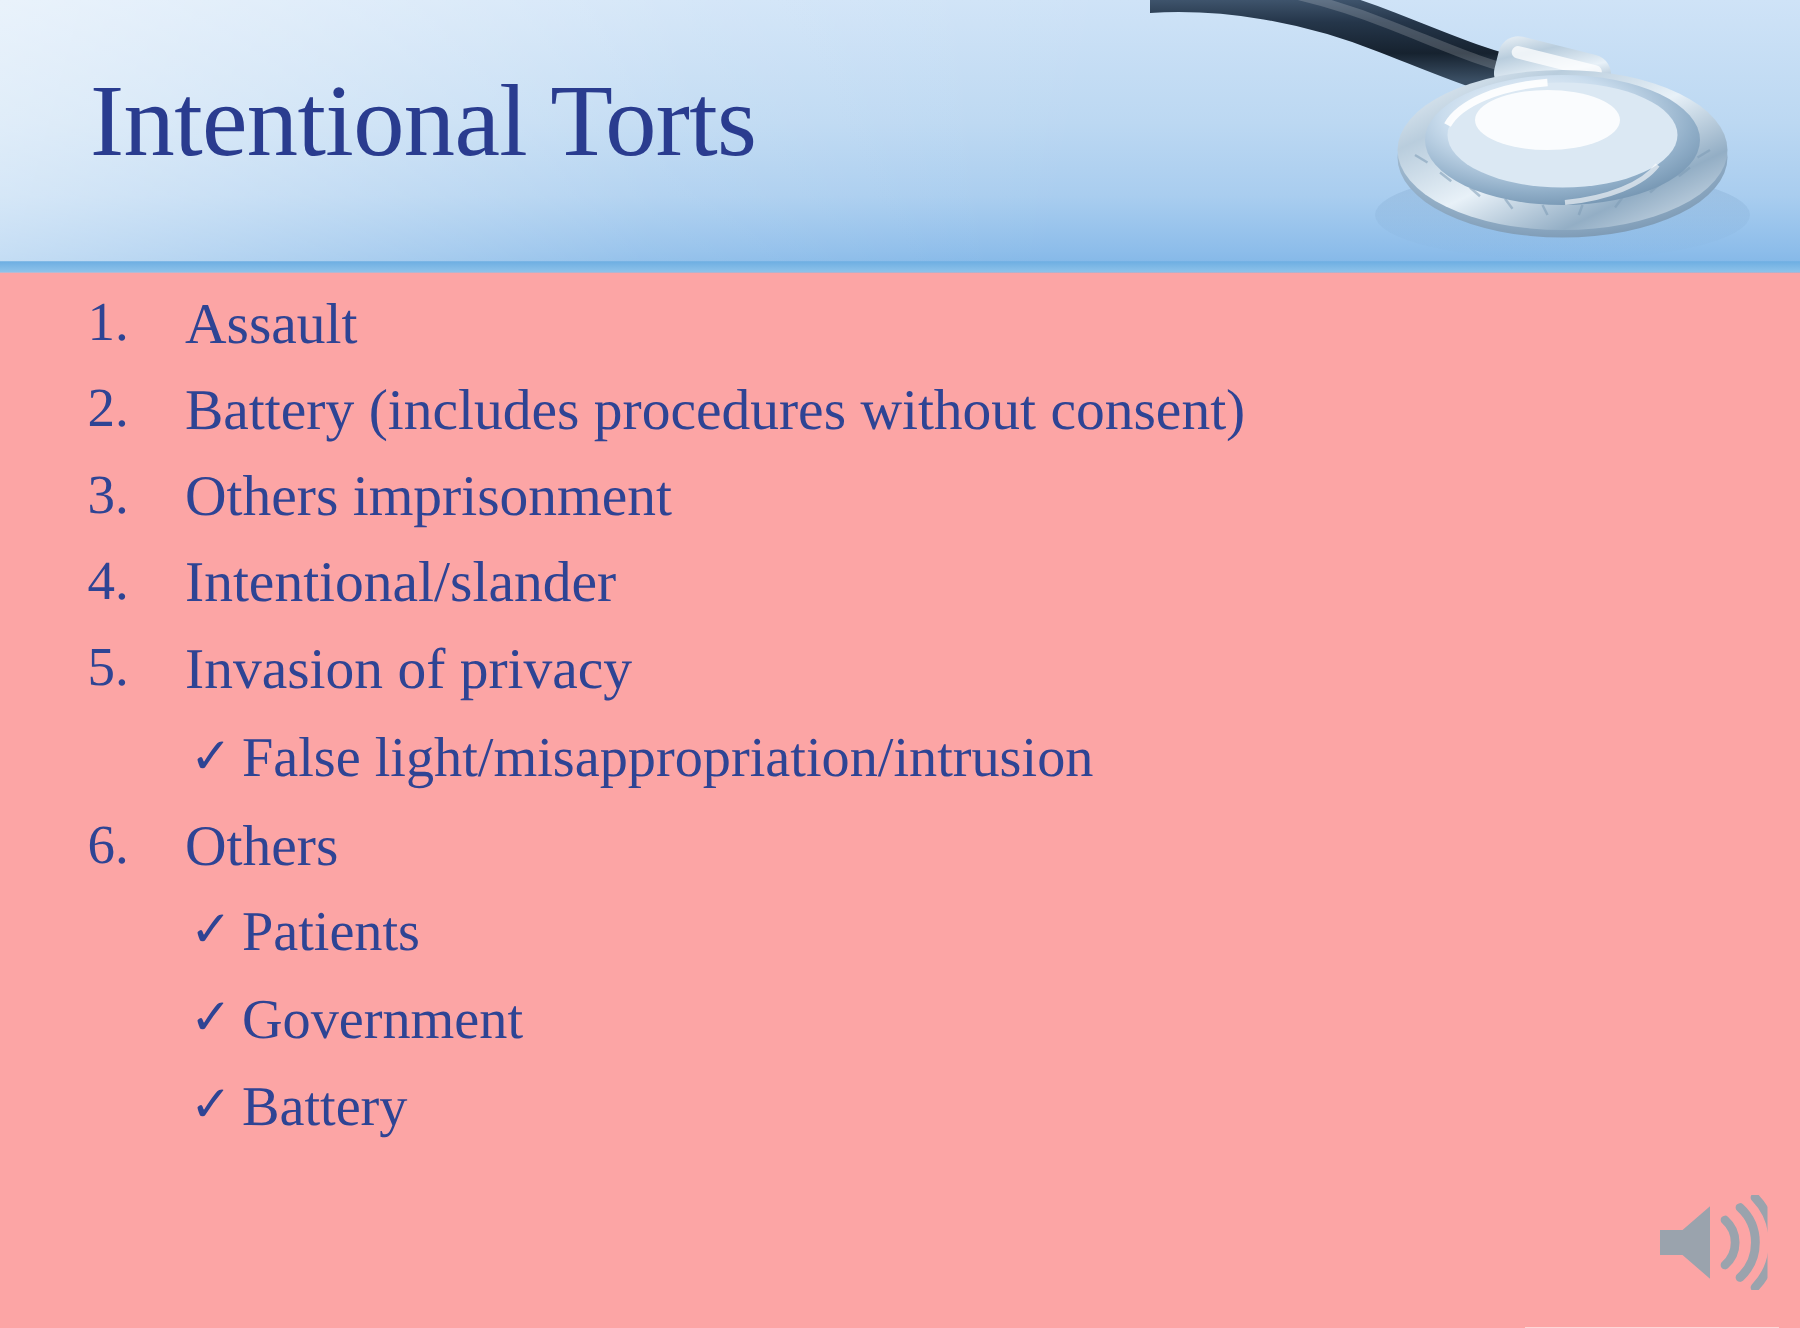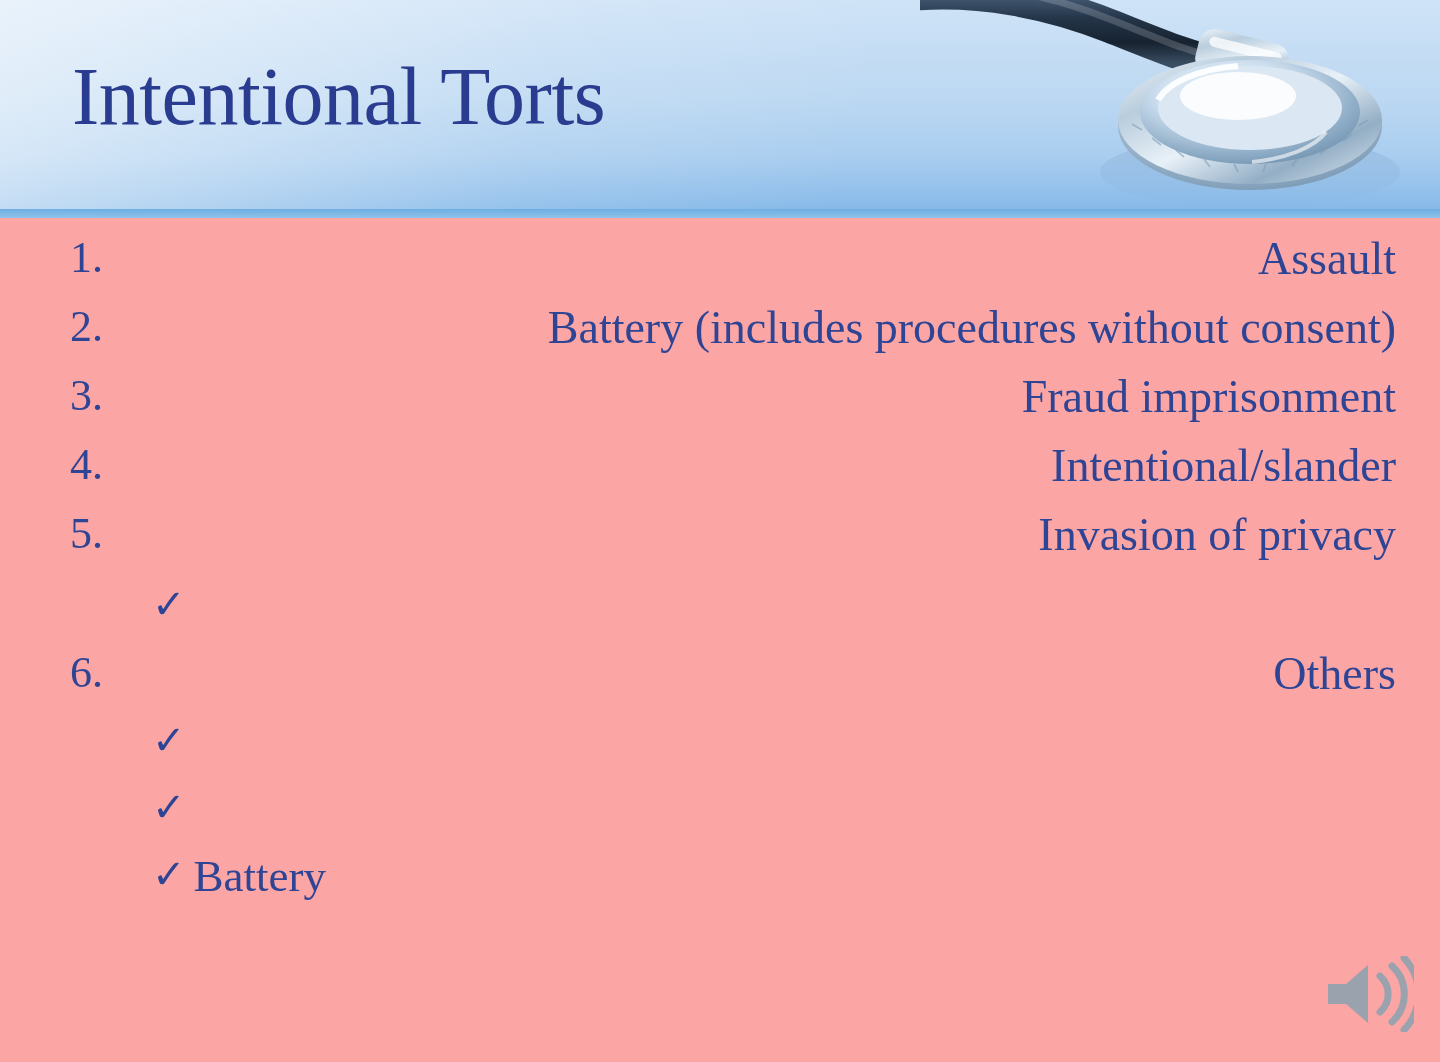--- a/index.html
+++ b/index.html
@@ -92,21 +92,20 @@
     width: 82px;
     flex: 0 0 82px;
     text-align: left;
     padding-left: 4px;
     box-sizing: border-box;
     font-size: 44px;
   }
   .li-text {
     flex: 1 1 auto;
     white-space: nowrap;
-    text-align: right;
   }
   .li-text b {
     font-weight: normal;
   }
 
   
   .sub-row {
     display: flex;
     align-items: flex-start;
     color: #2e4494;
@@ -215,48 +214,51 @@
       <span class="li-text">Assault</span>
     </div>
 
     <div class="li-row">
       <span class="li-num">2.</span>
       <span class="li-text"><span>Battery </span><b>(includes procedures without consent)</b></span>
     </div>
 
     <div class="li-row">
       <span class="li-num">3.</span>
-      <span class="li-text">Fraud imprisonment</span>
+      <span class="li-text">Others imprisonment</span>
     </div>
 
     <div class="li-row">
       <span class="li-num">4.</span>
       <span class="li-text">Intentional/slander</span>
     </div>
 
     <div class="li-row gap-after-5">
       <span class="li-num">5.</span>
       <span class="li-text">Invasion of privacy</span>
     </div>
 
     <div class="sub-row">
       <span class="check">✓</span>
+      <span class="sub-text">False light/misappropriation/intrusion</span>
     </div>
 
     <div class="li-row">
       <span class="li-num">6.</span>
       <span class="li-text">Others</span>
     </div>
 
     <div class="sub-row">
       <span class="check">✓</span>
-    </div>
-
-    <div class="sub-row">
-      <span class="check">✓</span>
+      <span class="sub-text">Patients</span>
+    </div>
+
+    <div class="sub-row">
+      <span class="check">✓</span>
+      <span class="sub-text">Government</span>
     </div>
 
     <div class="sub-row">
       <span class="check">✓</span>
       <span class="sub-text">Battery</span>
     </div>
 
   </div>
 
   <svg class="speaker" viewBox="0 0 92 76" aria-hidden="true">

